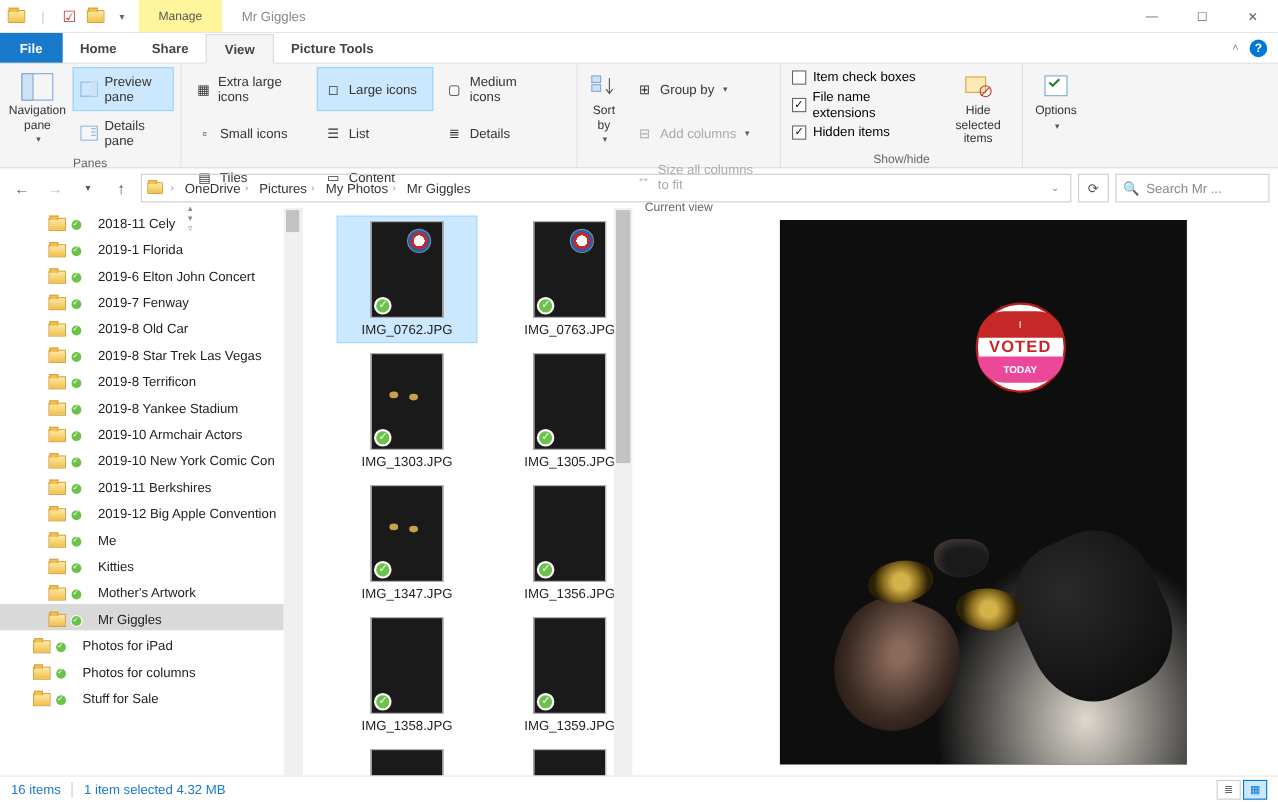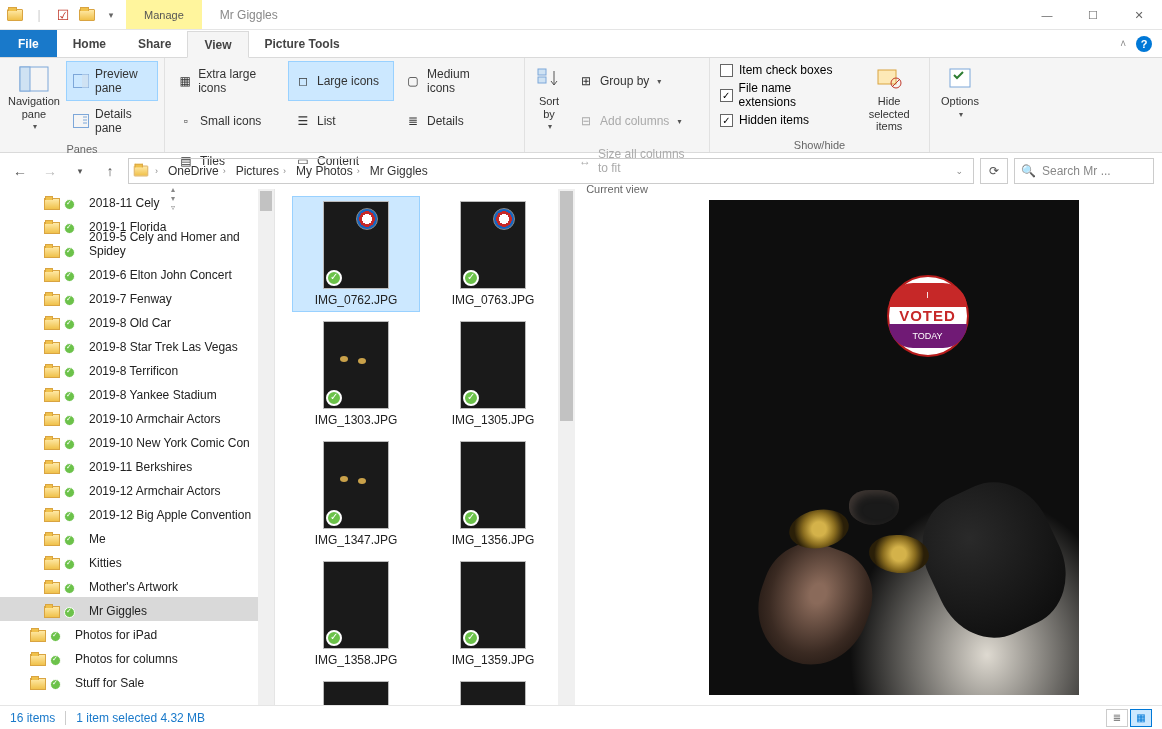--- a/index.html
+++ b/index.html
@@ -64,37 +64,37 @@
 .tree-item .fold { width:16px; height:12px; background:linear-gradient(#ffe9a6,#f0c14b); border:1px solid #d9a441; position:relative; flex-shrink:0;}
 .tree-item .fold::before { content:""; position:absolute; top:-3px; left:0; width:6px; height:3px; background:#f0c14b; border:1px solid #d9a441; border-bottom:none;}
 .tree-item .sync { width:11px; height:11px; border-radius:50%; background:#6cc24a; border:1px solid #fff; position:relative; margin-left:-10px; margin-top:8px; flex-shrink:0;}
 .tree-item .sync::after { content:"✓"; color:#fff; font-size:7px; position:absolute; top:-1px; left:1px;}
 .tree-item.sel { background:#d9d9d9; }
 .tree-item.l2 { padding-left:30px; }
 
 .filegrid { flex: 0 0 300px; position:relative; overflow:hidden; }
 .fg-scroll { position:absolute; right:0; top:0; bottom:0; width:17px; background:#f0f0f0; }
 .fg-thumb { position:absolute; right:2px; top:2px; width:13px; height:230px; background:#c2c2c2; }
-.fg-inner { padding:8px 20px 8px 18px; display:grid; grid-template-columns: 130px 130px; gap:6px 7px; }
+.fg-inner { padding:8px 20px 8px 32px; display:grid; grid-template-columns: 130px 130px; gap:6px 18px; }
 .thumb { width:126px; display:flex; flex-direction:column; align-items:center; padding:4px; position:relative; }
 .thumb.sel { background:#cce8ff; outline:1px solid #99d1ff; }
 .thumb .img { width:66px; height:88px; background:#1a1a1a; border:1px solid #bbb; position:relative; overflow:hidden;}
 .thumb .badge { position:absolute; left:2px; bottom:2px; width:16px; height:16px; border-radius:50%; background:#6cc24a; border:2px solid #fff; }
 .thumb .badge::after{ content:"✓"; color:#fff; font-size:10px; position:absolute; top:-1px; left:2px;}
 .thumb .cap { font-size:12px; color:#222; margin-top:4px; text-align:center; }
 .catimg { background: radial-gradient(circle at 40% 40%, #2a2a2a 0%, #0c0c0c 60%); }
 .catimg.voted::after { content:""; position:absolute; top:6px; right:10px; width:20px; height:20px; border-radius:50%; background: radial-gradient(circle,#fff 35%, #c62828 36% 55%, #1565c0 56% 75%, #fff 76%); border:1px solid #888;}
 .catimg.eyes::before { content:""; position:absolute; top:40%; left:25%; width:8px; height:6px; background:#c9a14a; border-radius:50%; box-shadow: 18px 2px 0 #c9a14a; }
 
 .preview { flex:1; display:flex; align-items:center; justify-content:center; padding:10px 50px 10px 100px; }
 .preview .pvimg { width:100%; height:100%; max-width:370px; max-height:495px; background:#0e0e0e; position:relative; overflow:hidden;}
 .preview .pvimg .sticker { position:absolute; top:75px; right:110px; width:82px; height:82px; border-radius:50%; background:#fff; border:2px solid #b71c1c; display:flex; flex-direction:column; align-items:center; justify-content:center;}
 .preview .pvimg .sticker .top{ width:100%; height:24px; background:#c62828; border-radius:40px 40px 0 0; display:flex; align-items:center; justify-content:center; color:#fff; font-size:9px;}
 .preview .pvimg .sticker .mid{ color:#c62828; font-weight:bold; font-size:15px; letter-spacing:1px; }
-.preview .pvimg .sticker .bot{ width:100%; height:24px; background:#701a75; border-radius:0 0 40px 40px; display:flex; align-items:center; justify-content:center; color:#fff; font-size:9px;}
+.preview .pvimg .sticker .bot{ width:100%; height:24px; background:#ec4899; border-radius:0 0 40px 40px; display:flex; align-items:center; justify-content:center; color:#fff; font-size:9px;font-weight:bold;}
 .preview .pvimg .eye { position:absolute; width:60px; height:38px; background: radial-gradient(circle,#d4b24a 20%, #8a6d1f 45%, #2a1f08 70%); border-radius:50%; }
 .preview .pvimg .eye.e1 { top:310px; left:80px; transform:rotate(-10deg);}
 .preview .pvimg .eye.e2 { top:335px; left:160px; transform:rotate(5deg);}
 .preview .pvimg .ear { position:absolute; bottom:30px; left:50px; width:110px; height:120px; background: radial-gradient(ellipse at 50% 40%, #8a6a5a 10%, #3a2a22 60%, #1a120e 90%); border-radius:50% 50% 60% 60%; transform:rotate(20deg);}
 .preview .pvimg .paw { position:absolute; bottom:60px; right:20px; width:130px; height:150px; background: radial-gradient(circle at 40% 30%, #2a2a2a, #0a0a0a); border-radius:40%; transform:rotate(-25deg);}
 .preview .pvimg .light { position:absolute; bottom:0; left:140px; right:0; height:200px; background: radial-gradient(ellipse at 60% 80%, rgba(245,240,230,0.9), rgba(245,240,230,0) 70%);}
 .preview .pvimg .nose { position:absolute; top:290px; left:140px; width:50px; height:35px; background:#1a1a1a; border-radius:40% 40% 50% 50%; box-shadow: inset 4px 4px 8px rgba(120,100,90,0.4);}
 
 
 .status { position:absolute; bottom:0; left:0; right:0; height:24px; border-top:1px solid #e5e5e5; display:flex; align-items:center; padding:0 10px; font-size:12px; color:#1979ca; }
@@ -357,25 +357,20 @@
           <span>2018-11 Cely</span>
         </div>
         <div class="tree-item">
           <span class="fold"></span>
           <span class="sync"></span>
           <span>2019-1 Florida</span>
         </div>
         <div class="tree-item">
           <span class="fold"></span>
           <span class="sync"></span>
-          <span>2019-5 Cely and Homer and Spidey</span>
-        </div>
-        <div class="tree-item">
-          <span class="fold"></span>
-          <span class="sync"></span>
           <span>2019-6 Elton John Concert</span>
         </div>
         <div class="tree-item">
           <span class="fold"></span>
           <span class="sync"></span>
           <span>2019-7 Fenway</span>
         </div>
         <div class="tree-item">
           <span class="fold"></span>
           <span class="sync"></span>
@@ -403,25 +398,20 @@
         </div>
         <div class="tree-item">
           <span class="fold"></span>
           <span class="sync"></span>
           <span>2019-10 New York Comic Con</span>
         </div>
         <div class="tree-item">
           <span class="fold"></span>
           <span class="sync"></span>
           <span>2019-11 Berkshires</span>
-        </div>
-        <div class="tree-item">
-          <span class="fold"></span>
-          <span class="sync"></span>
-          <span>2019-12 Armchair Actors</span>
         </div>
         <div class="tree-item">
           <span class="fold"></span>
           <span class="sync"></span>
           <span>2019-12 Big Apple Convention</span>
         </div>
         <div class="tree-item">
           <span class="fold"></span>
           <span class="sync"></span>
           <span>Me</span>

